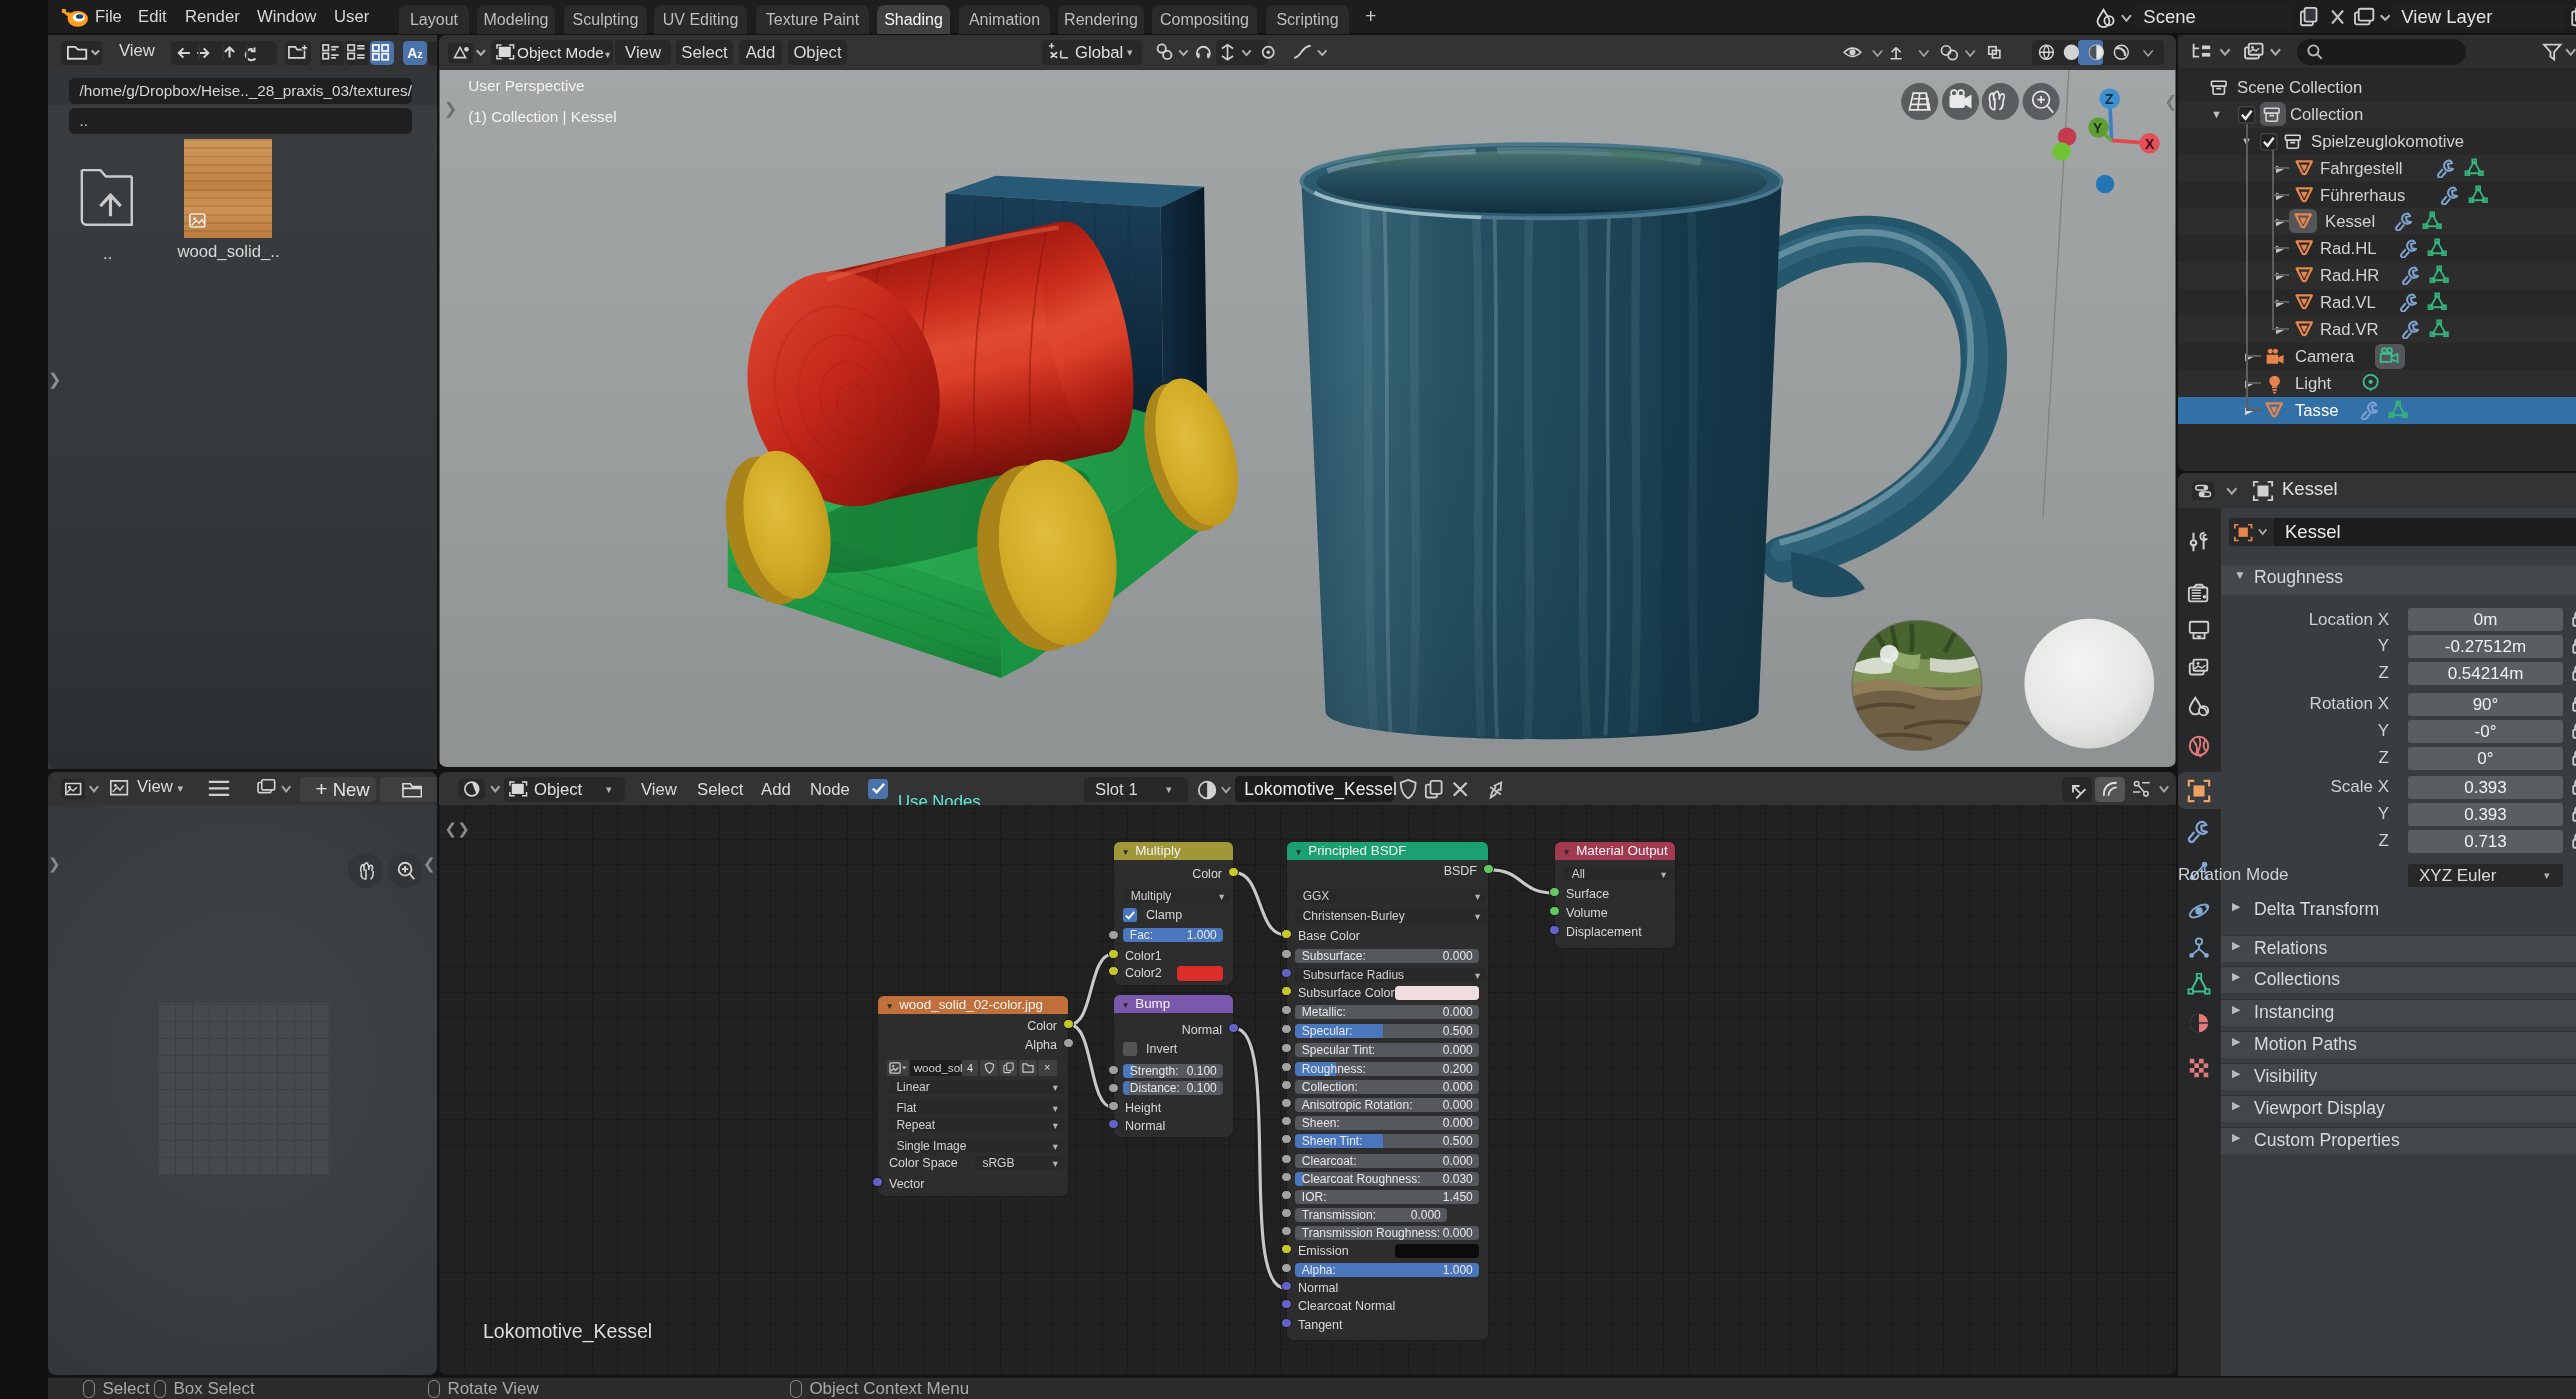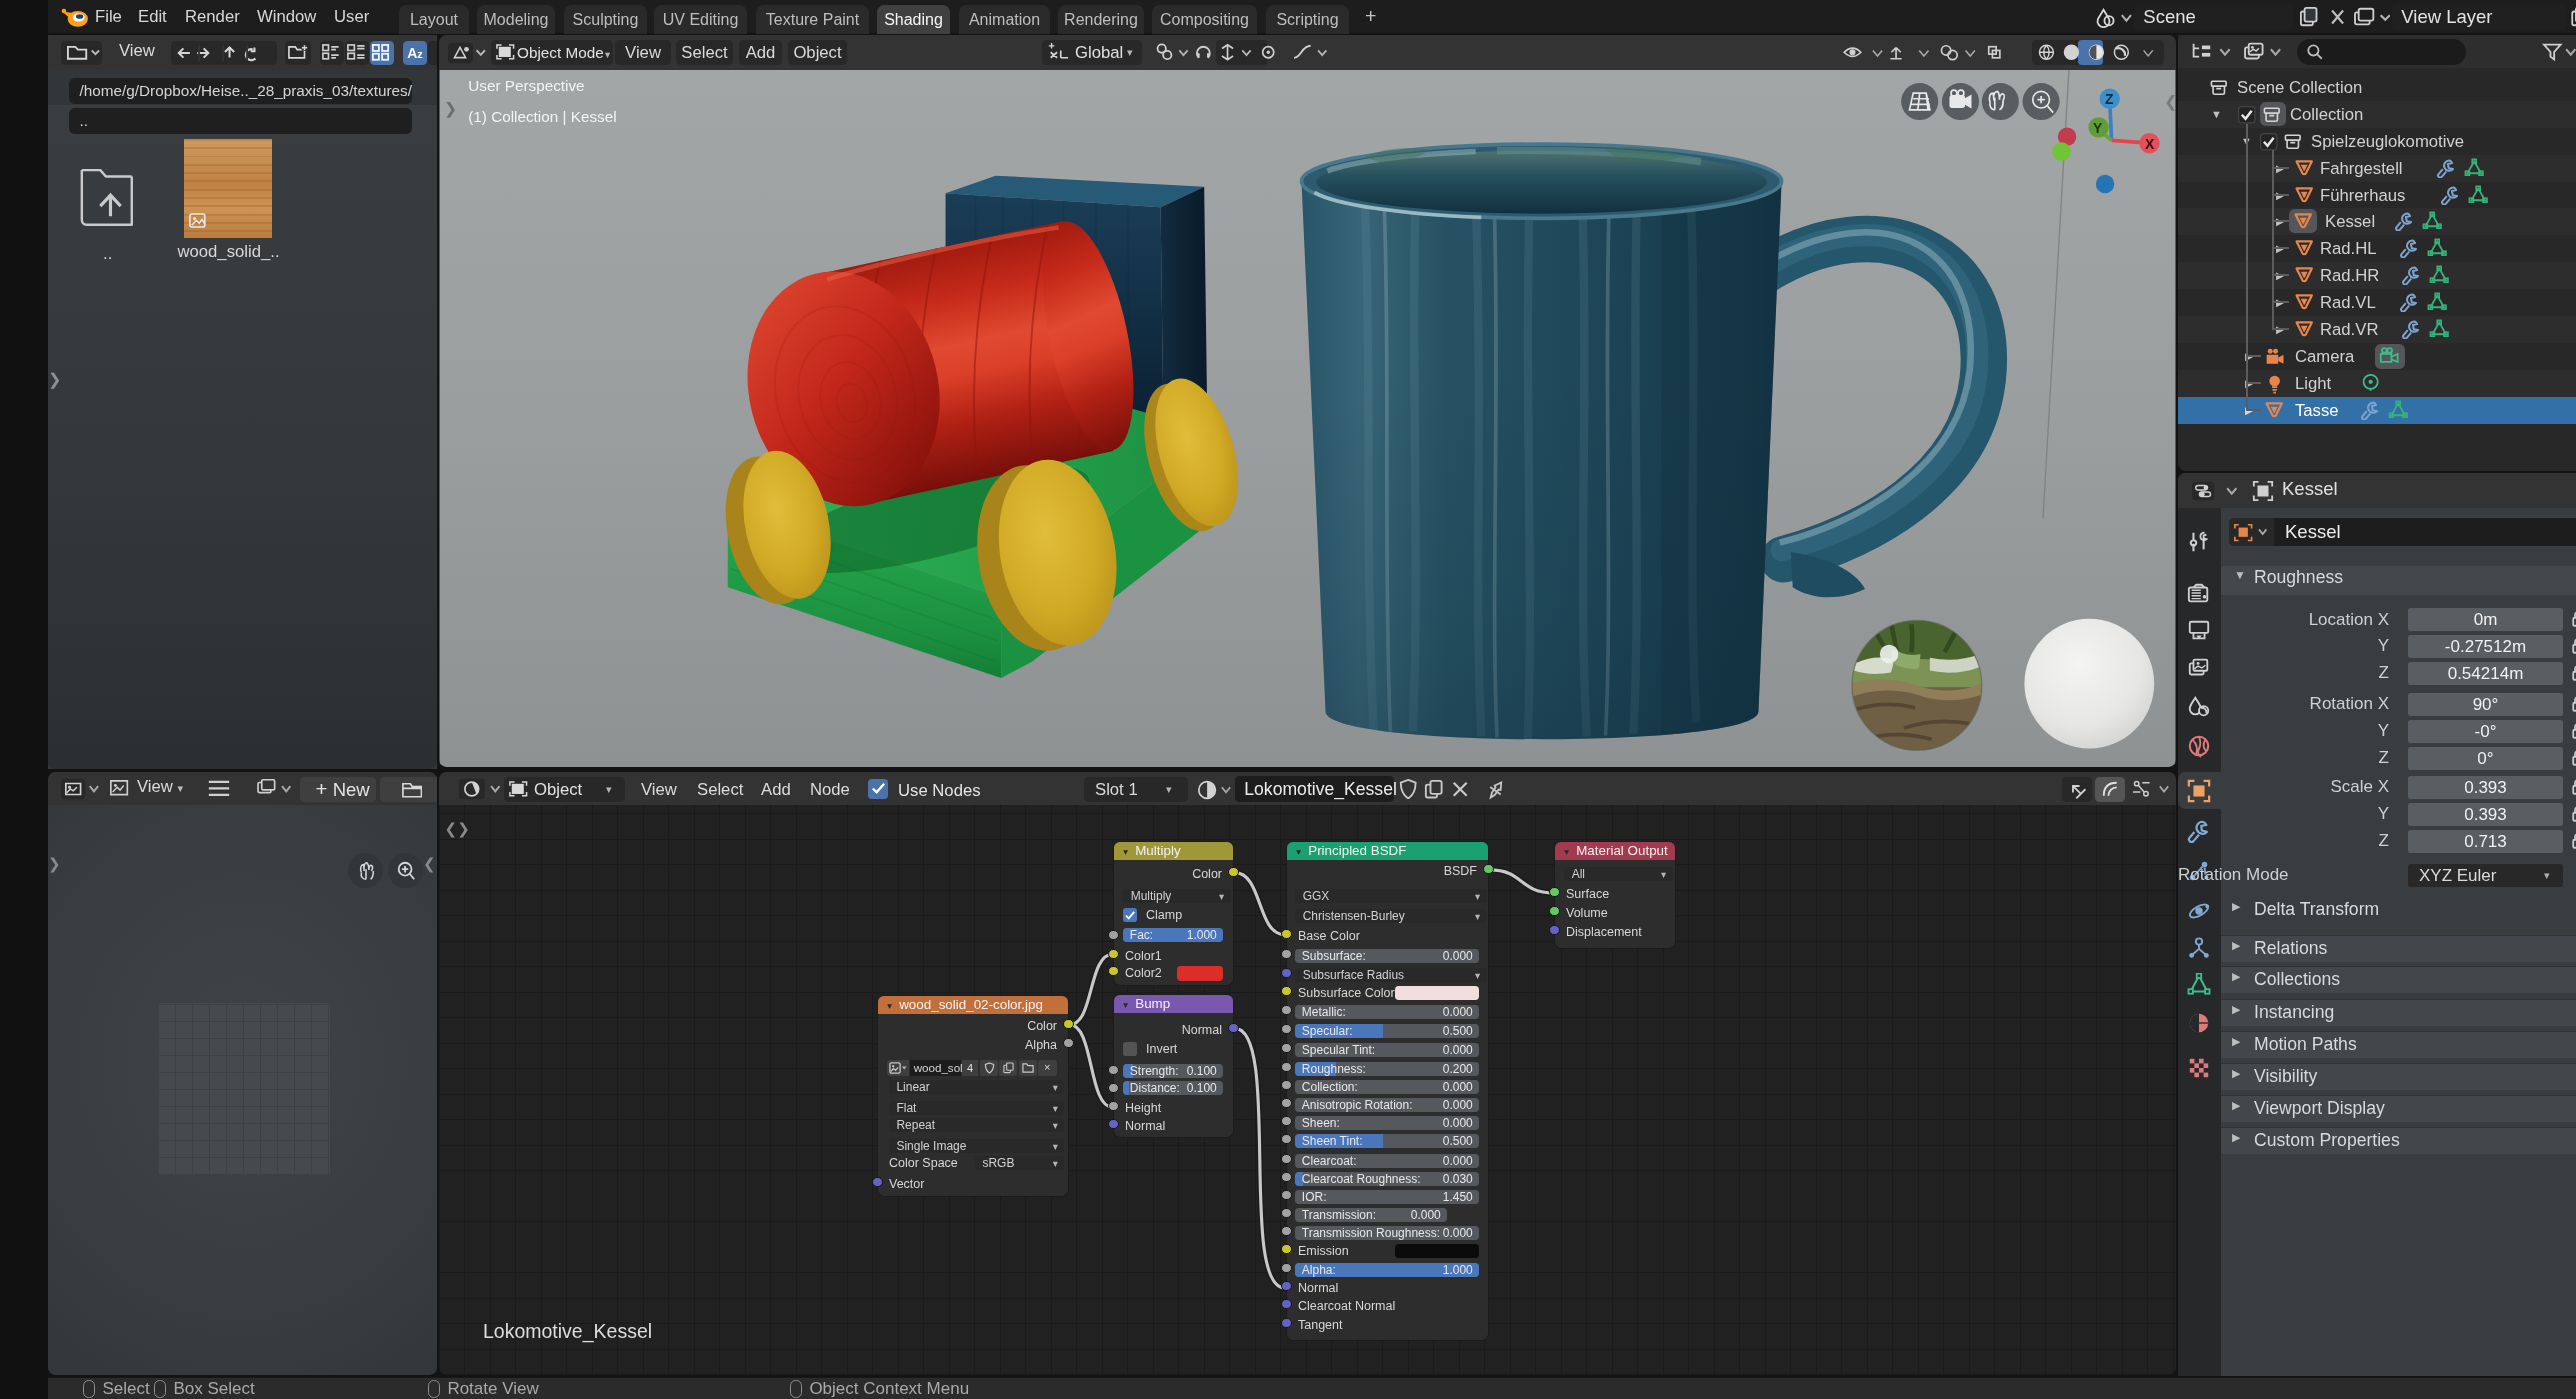--- a/index.html
+++ b/index.html
@@ -1081,21 +1081,21 @@
       <div class="abs" style="left:95px;top:4.6px;color:#e2e2e2;font-size:16.7px;line-height:25px">Object</div>
       <div class="abs" style="left:167px;top:4.6px;color:#b5b5b5;font-size:11px;line-height:25px">▾</div>
       <div class="abs hmenu" style="left:202px;top:4.6px;line-height:25px">View</div>
       <div class="abs hmenu" style="left:258px;top:4.6px;line-height:25px">Select</div>
       <div class="abs hmenu" style="left:322px;top:4.6px;line-height:25px">Add</div>
       <div class="abs hmenu" style="left:371px;top:4.6px;line-height:25px">Node</div>
       <div class="abs" style="left:429px;top:6.5px;width:20.4px;height:20.4px;background:#4a72ab;border-radius:3.7px"></div>
       <svg class="abs" style="left:432px;top:9.3px" width="15" height="15" viewBox="0 0 16 16">
           <path d="M2,8 l4,4 L14,3" fill="none" stroke="#fff" stroke-width="2.6"></path>
         </svg>
-      <div class="abs hmenu" style="left:459px;top:6px;line-height:25px;color:#e5e5e5">Use Nodes</div>
+      <div class="abs hmenu" style="left:459px;top:17px;line-height:25px;color:#5eead4">Use Nodes</div>
       <div class="abs wbtn" style="left:645px;top:4.6px;width:104px;height:25px"><span style="margin-left:11px;line-height:25px">Slot 1</span><span class="abs" style="left:82px;top:0;color:#b5b5b5;font-size:11px;line-height:25px">▾</span></div>
       <svg class="abs" style="left:756px;top:5.6px" width="39" height="24" viewBox="0 0 42 26">
         <circle cx="13" cy="13" r="9" fill="none" stroke="#d2d2d2" stroke-width="1.8"></circle>
         <path d="M13,4 a9,9 0 0 1 0,18 z" fill="#d2d2d2"></path>
         <path d="M29,10 l4.5,5.5 4.5,-5.5" stroke="#a8a8a8" stroke-width="2" fill="none"></path>
       </svg>
       <div class="abs" style="left:796px;top:3.7px;width:159px;height:26px;background:#1d1d1d;border-radius:4.6px;color:#ececec;font-size:17.6px;line-height:26px;padding-left:9.3px;box-sizing:border-box">Lokomotive_Kessel</div>
       <svg class="abs" style="left:959px;top:6.5px" width="20.4" height="20.4" viewBox="0 0 22 22">
           <path d="M11,1 l8,3 c0,8 -2,13 -8,17 c-6,-4 -8,-9 -8,-17 Z" fill="none" stroke="#c9c9c9" stroke-width="2"></path>
         </svg>

